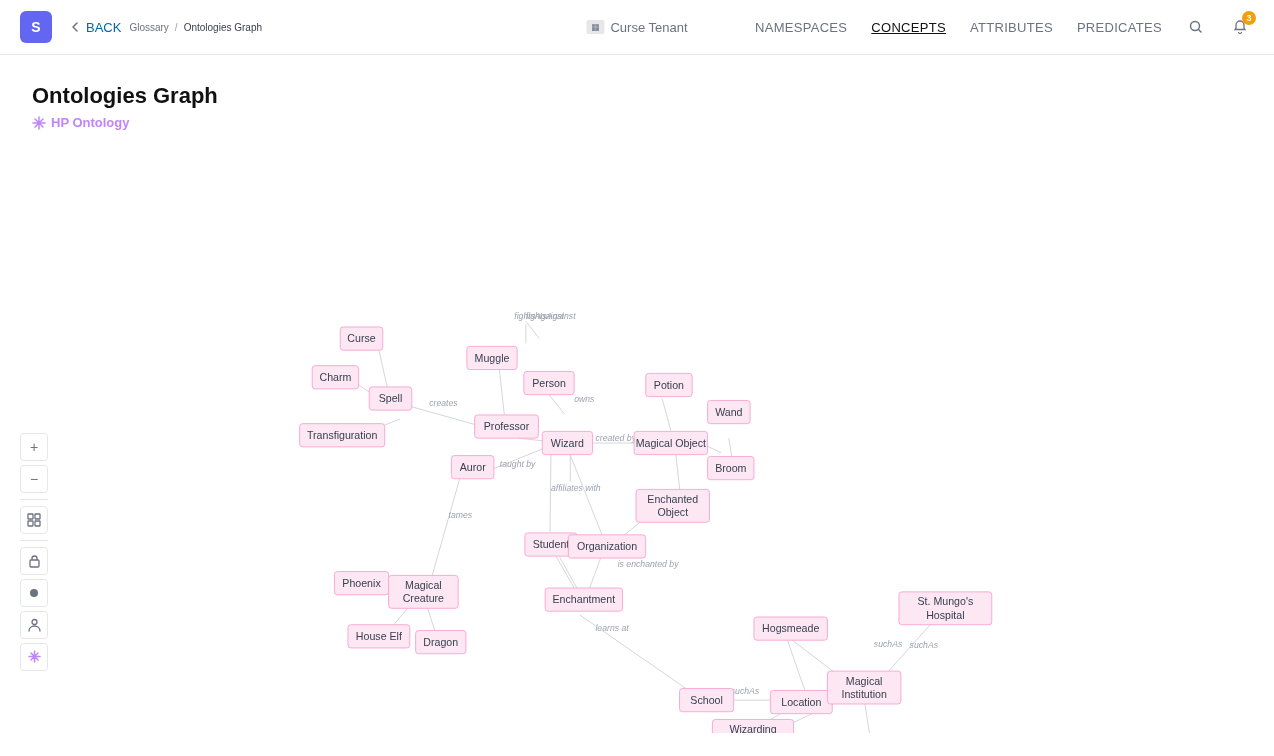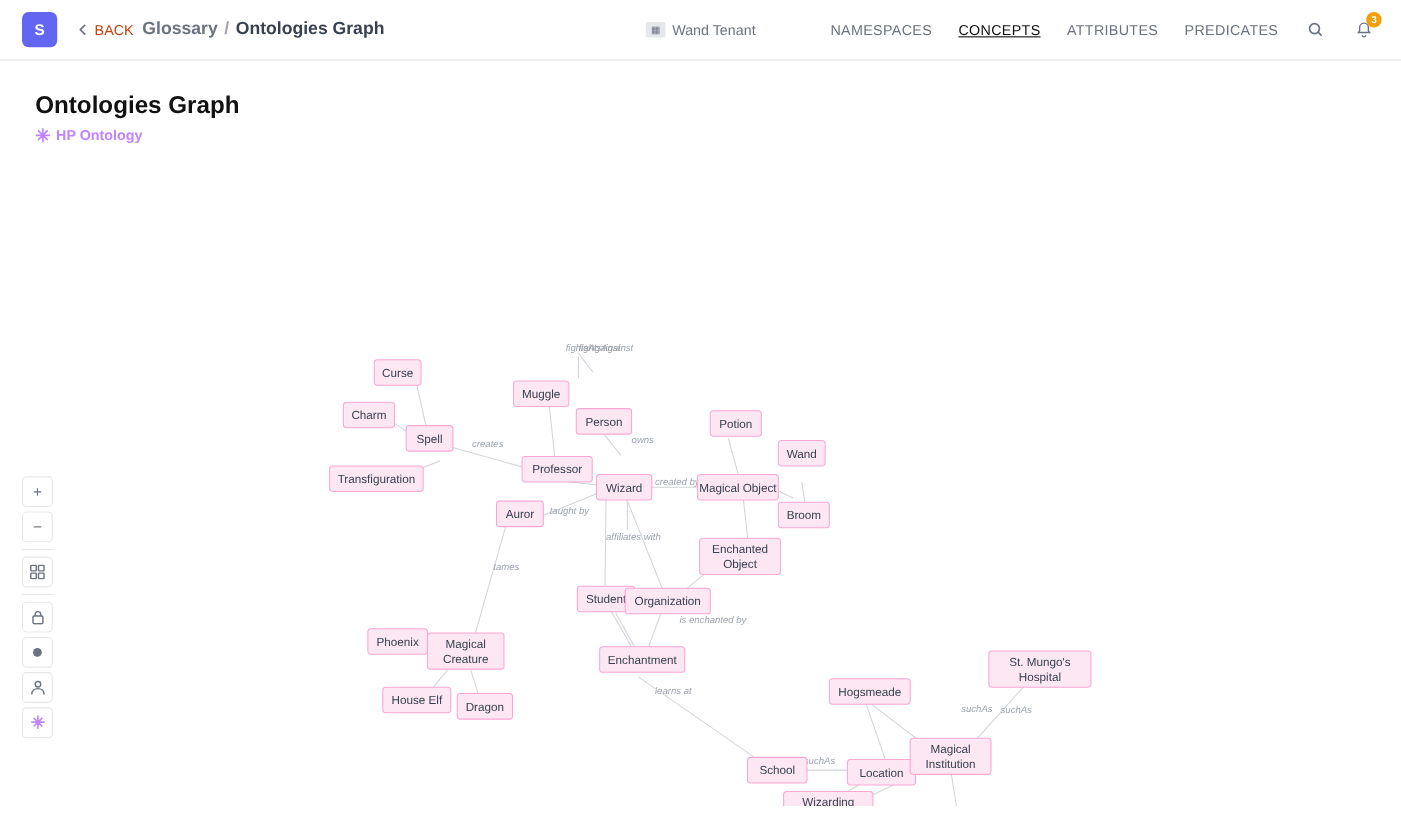--- a/index.html
+++ b/index.html
@@ -17,26 +17,26 @@
     .header-logo {
       width: 32px; height: 32px;
       background: #6366f1;
       border-radius: 6px;
       display: flex; align-items: center; justify-content: center;
       color: white; font-weight: bold; font-size: 14px;
       margin-right: 16px;
     }
     .header-back {
       display: flex; align-items: center; gap: 4px;
-      color: #c2410c; cursor: pointer; font-size: 13px;
+      color: #0369a1; cursor: pointer; font-size: 13px;
       margin-right: 8px;
     }
     .breadcrumb {
       display: flex; align-items: center; gap: 6px;
-      color: #6b7280; font-size: 16px; font-weight: bold;
+      color: #6b7280; font-size: 10px;
     }
     .breadcrumb-sep { color: #9ca3af; }
     .breadcrumb-current { color: #374151; }
     .header-center {
       position: absolute; left: 50%; transform: translateX(-50%);
       display: flex; align-items: center; gap: 6px;
       color: #6b7280; font-size: 13px;
     }
     .tenant-icon {
       width: 18px; height: 14px;
@@ -134,21 +134,21 @@
     </svg>
     <span>BACK</span>
   </div>
   <div class="breadcrumb">
     <span style="cursor:pointer;">Glossary</span>
     <span class="breadcrumb-sep">/</span>
     <span class="breadcrumb-current">Ontologies Graph</span>
   </div>
   <div class="header-center">
     <span class="tenant-icon">▦</span>
-    <span>Wand Tenant</span>
+    <span>Curse Tenant</span>
   </div>
   <nav class="header-nav">
     <span class="nav-item">NAMESPACES</span>
     <span class="nav-item active">CONCEPTS</span>
     <span class="nav-item">ATTRIBUTES</span>
     <span class="nav-item">PREDICATES</span>
   </nav>
   <div class="header-icons">
     <div class="icon-btn">
       <svg width="16" height="16" viewBox="0 0 16 16" fill="none">

